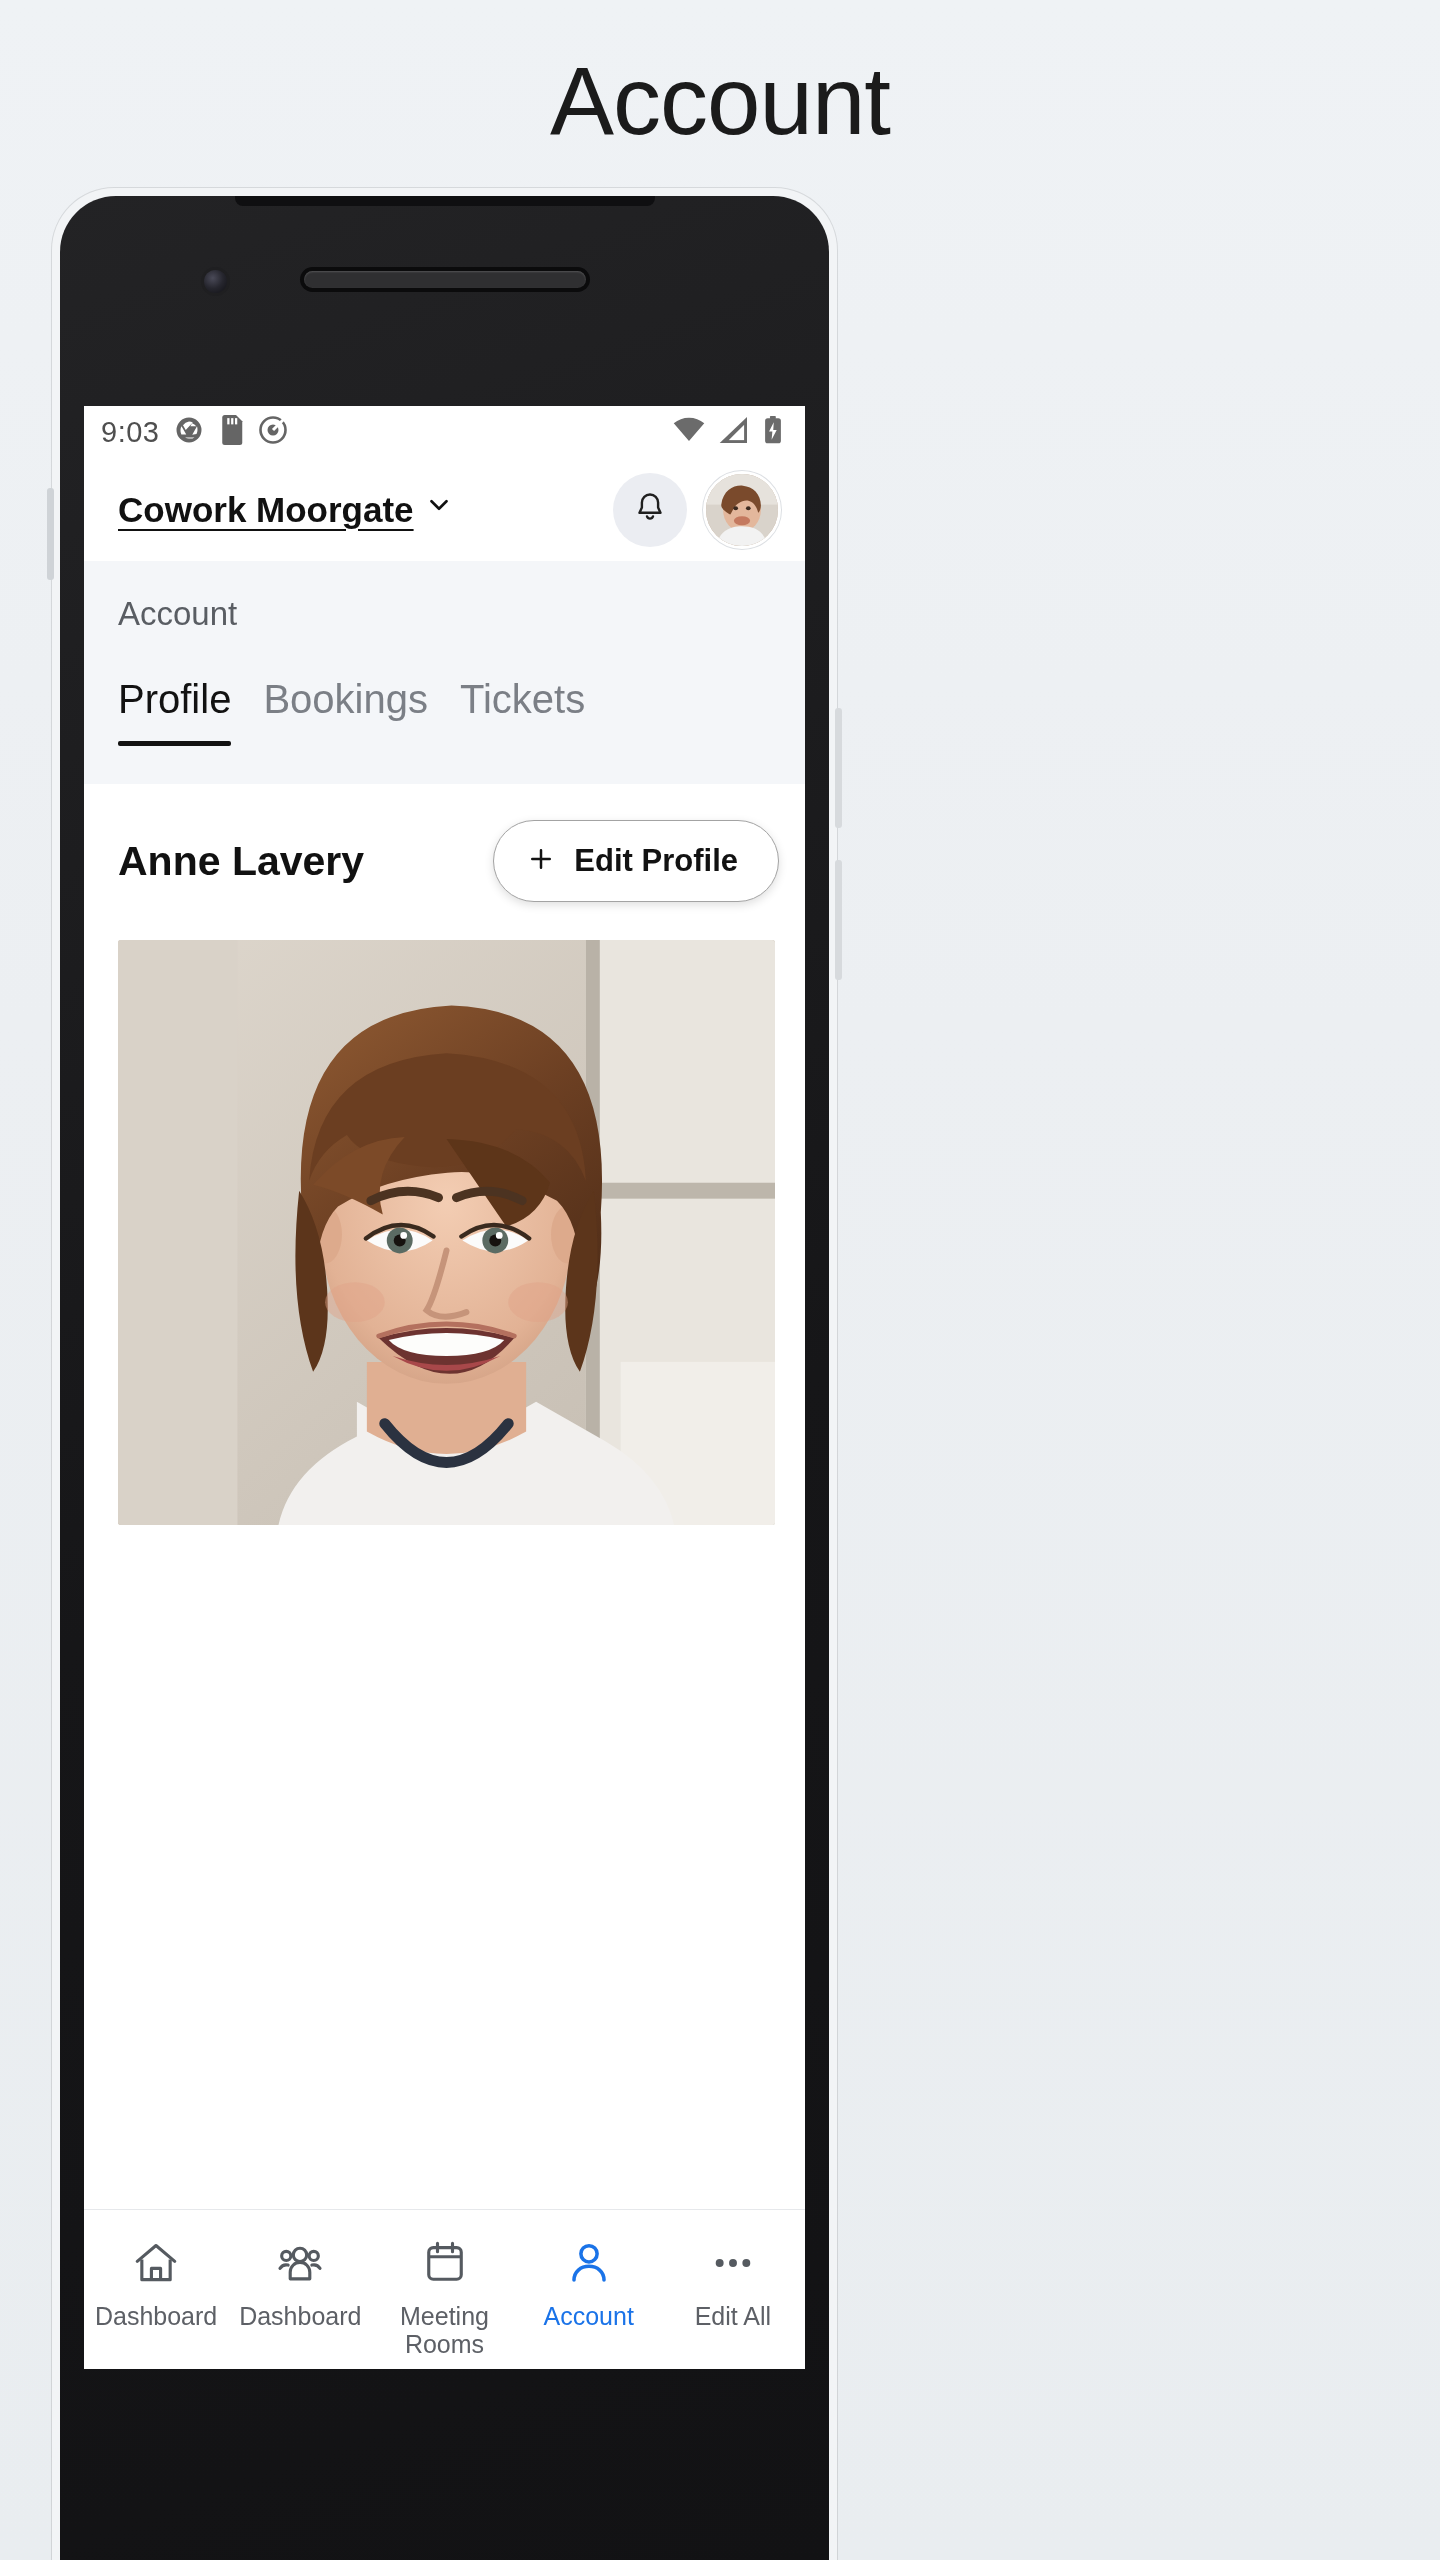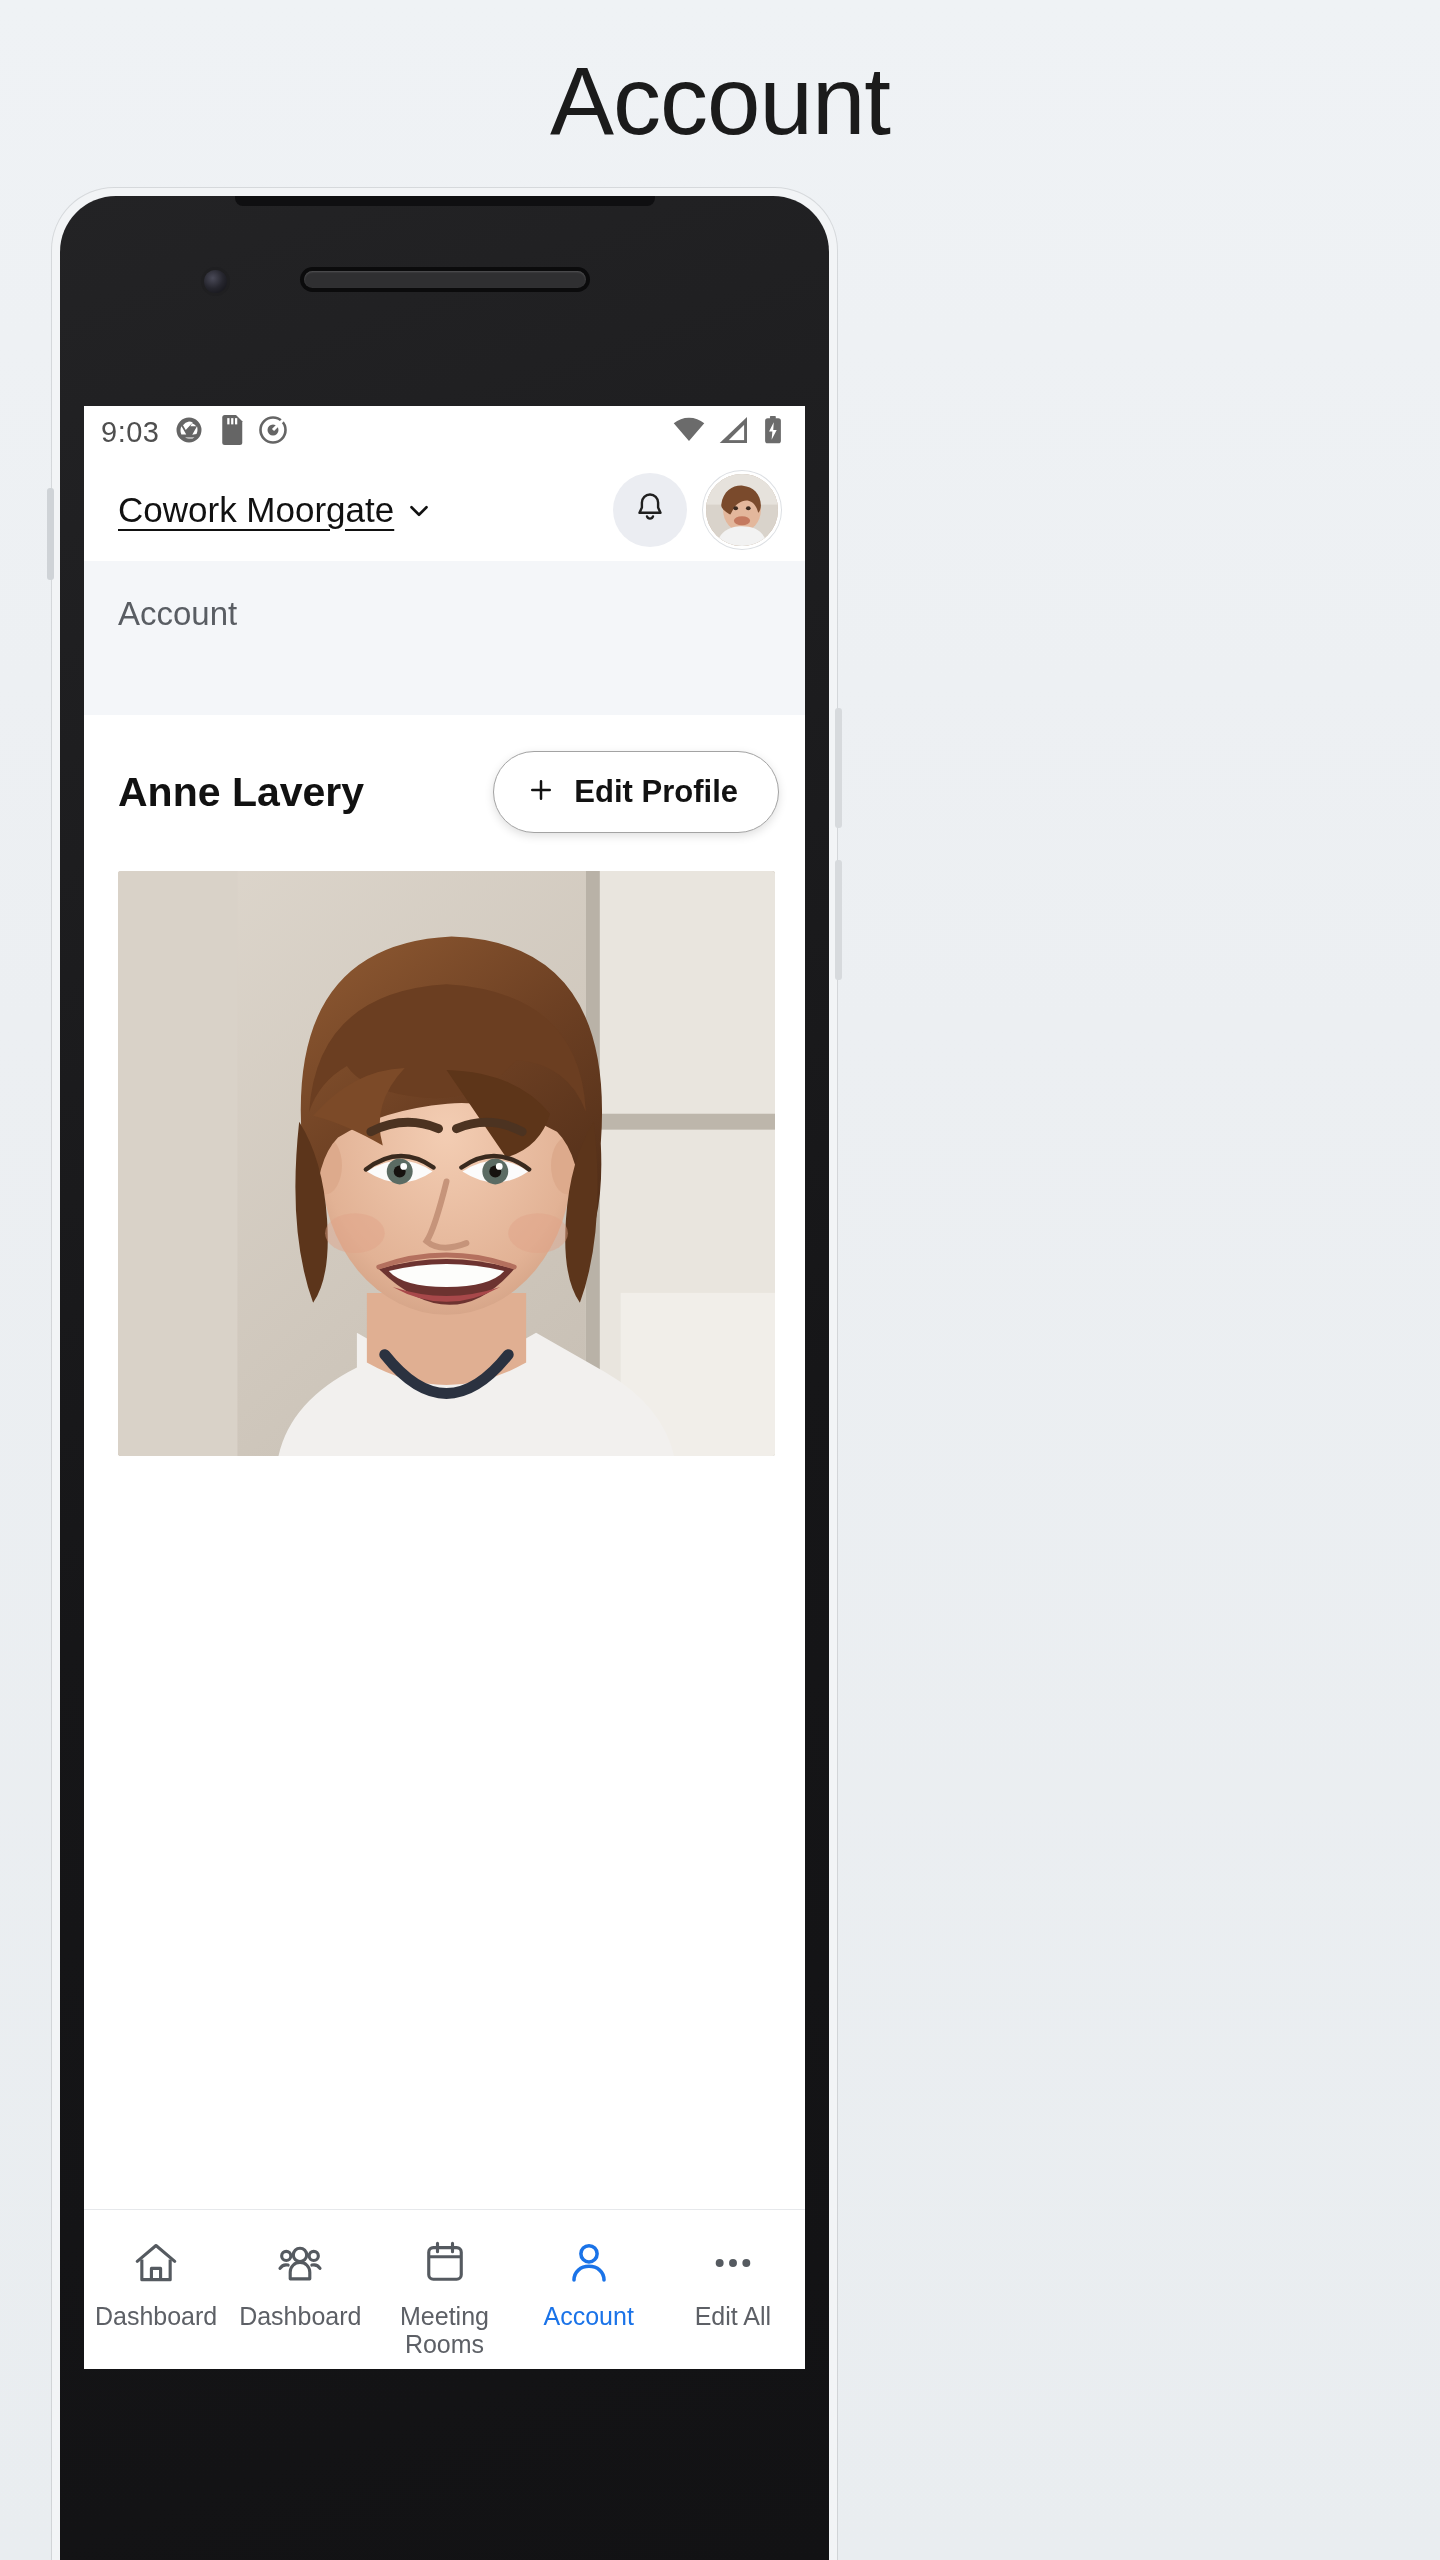--- a/index.html
+++ b/index.html
@@ -104,21 +104,21 @@
   
   .appbar {
     height: 103px;
     display: flex;
     align-items: center;
     justify-content: space-between;
     padding: 0 24px 0 34px;
     background:#fff;
   }
   .location {
-    display:flex; align-items:flex-end; gap: 10px;
+    display:flex; align-items:flex-start; gap: 10px; font-weight: bold;
   }
   .location-name {
     font-size: 35px;
     color: #111;
     text-decoration: underline;
     text-underline-offset: 7px;
     text-decoration-thickness: 2px;
     white-space: nowrap;
   }
   .appbar-right { display:flex; align-items:center; gap: 16px; }
@@ -319,20 +319,25 @@
                 <ellipse cx="33" cy="38" rx="2.6" ry="2.2" fill="#3b2a20"></ellipse>
                 <ellipse cx="47" cy="38" rx="2.6" ry="2.2" fill="#3b2a20"></ellipse>
                 <path d="M12 80c2-16 14-22 28-22s26 6 28 22z" fill="#f2f2f2"></path>
               </svg>
             </div>
           </div>
         </div>
 
         <div class="section">
           <div class="section-title">Account</div>
+          <div class="tabs">
+            <div class="tab active">Profile</div>
+            <div class="tab">Bookings</div>
+            <div class="tab">Tickets</div>
+          </div>
         </div>
         <div class="tabs-spacer"></div>
 
         <div class="profile-row">
           <div class="profile-name">Anne Lavery</div>
           <div class="edit-btn">
             <span>
               <svg width="30" height="30" viewBox="0 0 24 24">
                   <path d="M12 5v14M5 12h14" fill="none" stroke="#121212" stroke-width="2" stroke-linecap="round"></path>
                 </svg>

